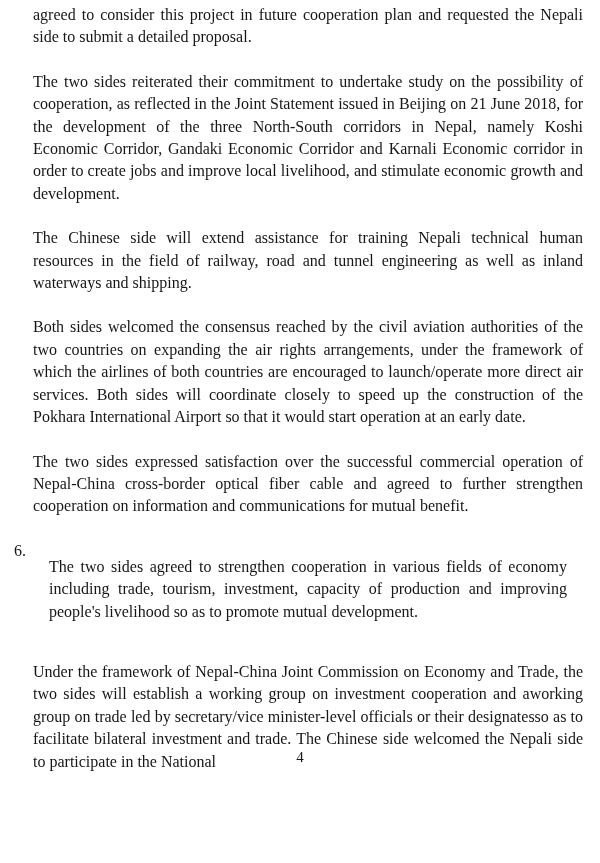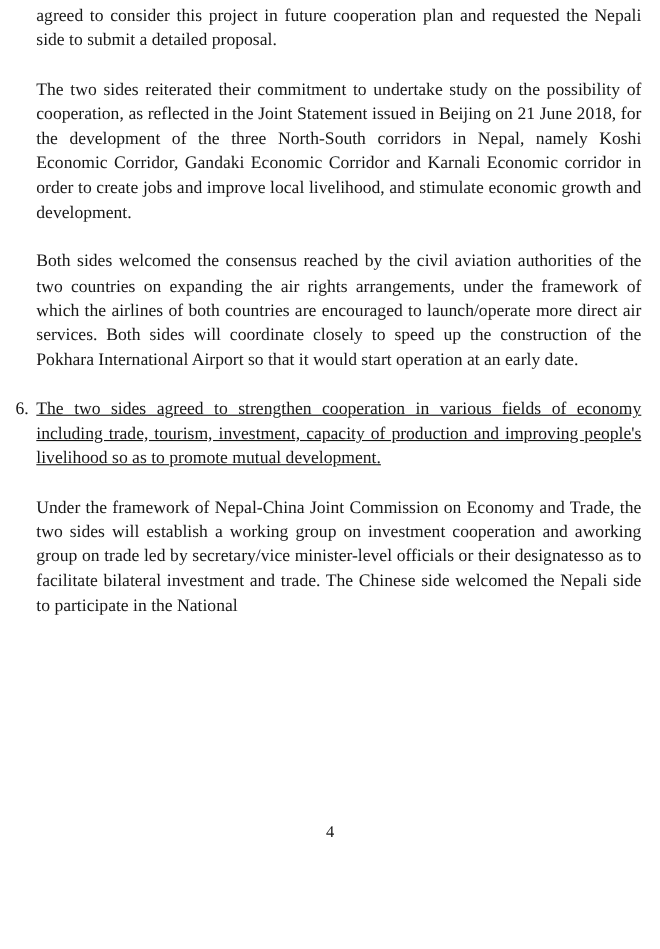--- a/index.html
+++ b/index.html
@@ -32,22 +32,21 @@
   .numbered-item {
     display: flex;
     margin: 0 0 22px -19px;
   }
   .num {
     flex: 0 0 19px;
     width: 19px;
   }
   .item-text {
     flex: 1;
-    margin: 0;
-    text-decoration: underline;
+    margin: 16px;
   }
   .last-para {
     margin-top: 20px;
     margin-bottom: 0;
   }
   .page-number {
     position: absolute;
     bottom: 7px;
     left: 0;
     width: 100%;
@@ -58,23 +57,25 @@
 </head>
 <body>
 
 <div class="page">
   <div class="content">
 
     <p class="para">agreed to consider this project in future cooperation plan and requested the Nepali side to submit a detailed proposal.</p>
 
     <p class="para">The two sides reiterated their commitment to undertake study on the possibility of cooperation, as reflected in the Joint Statement issued in Beijing on 21 June 2018, for the development of the three North-South corridors in Nepal, namely Koshi Economic Corridor, Gandaki Economic Corridor and Karnali Economic corridor in order to create jobs and improve local livelihood, and stimulate economic growth and development.</p>
 
+    <p class="para">The Chinese side will extend assistance for training Nepali technical human resources in the field of railway, road and tunnel engineering as well as inland waterways and shipping.</p>
 
     <p class="para">Both sides welcomed the consensus reached by the civil aviation authorities of the two countries on expanding the air rights arrangements, under the framework of which the airlines of both countries are encouraged to launch/operate more direct air services. Both sides will coordinate closely to speed up the construction of the Pokhara International Airport so that it would start operation at an early date.</p>
 
+    <p class="para">The two sides expressed satisfaction over the successful commercial operation of Nepal-China cross-border optical fiber cable and agreed to further strengthen cooperation on information and communications for mutual benefit.</p>
 
     <div class="numbered-item">
       <span class="num">6.</span>
       <p class="para item-text">The two sides agreed to strengthen cooperation in various fields of economy including trade, tourism, investment, capacity of production and improving people's livelihood so as to promote mutual development.</p>
     </div>
 
     <p class="para last-para">Under the framework of Nepal-China Joint Commission on Economy and Trade, the two sides will establish a working group on investment cooperation and aworking group on trade led by secretary/vice minister-level officials or their designatesso as to facilitate bilateral investment and trade. The Chinese side welcomed the Nepali side to participate in the National</p>
 
   </div>
 

